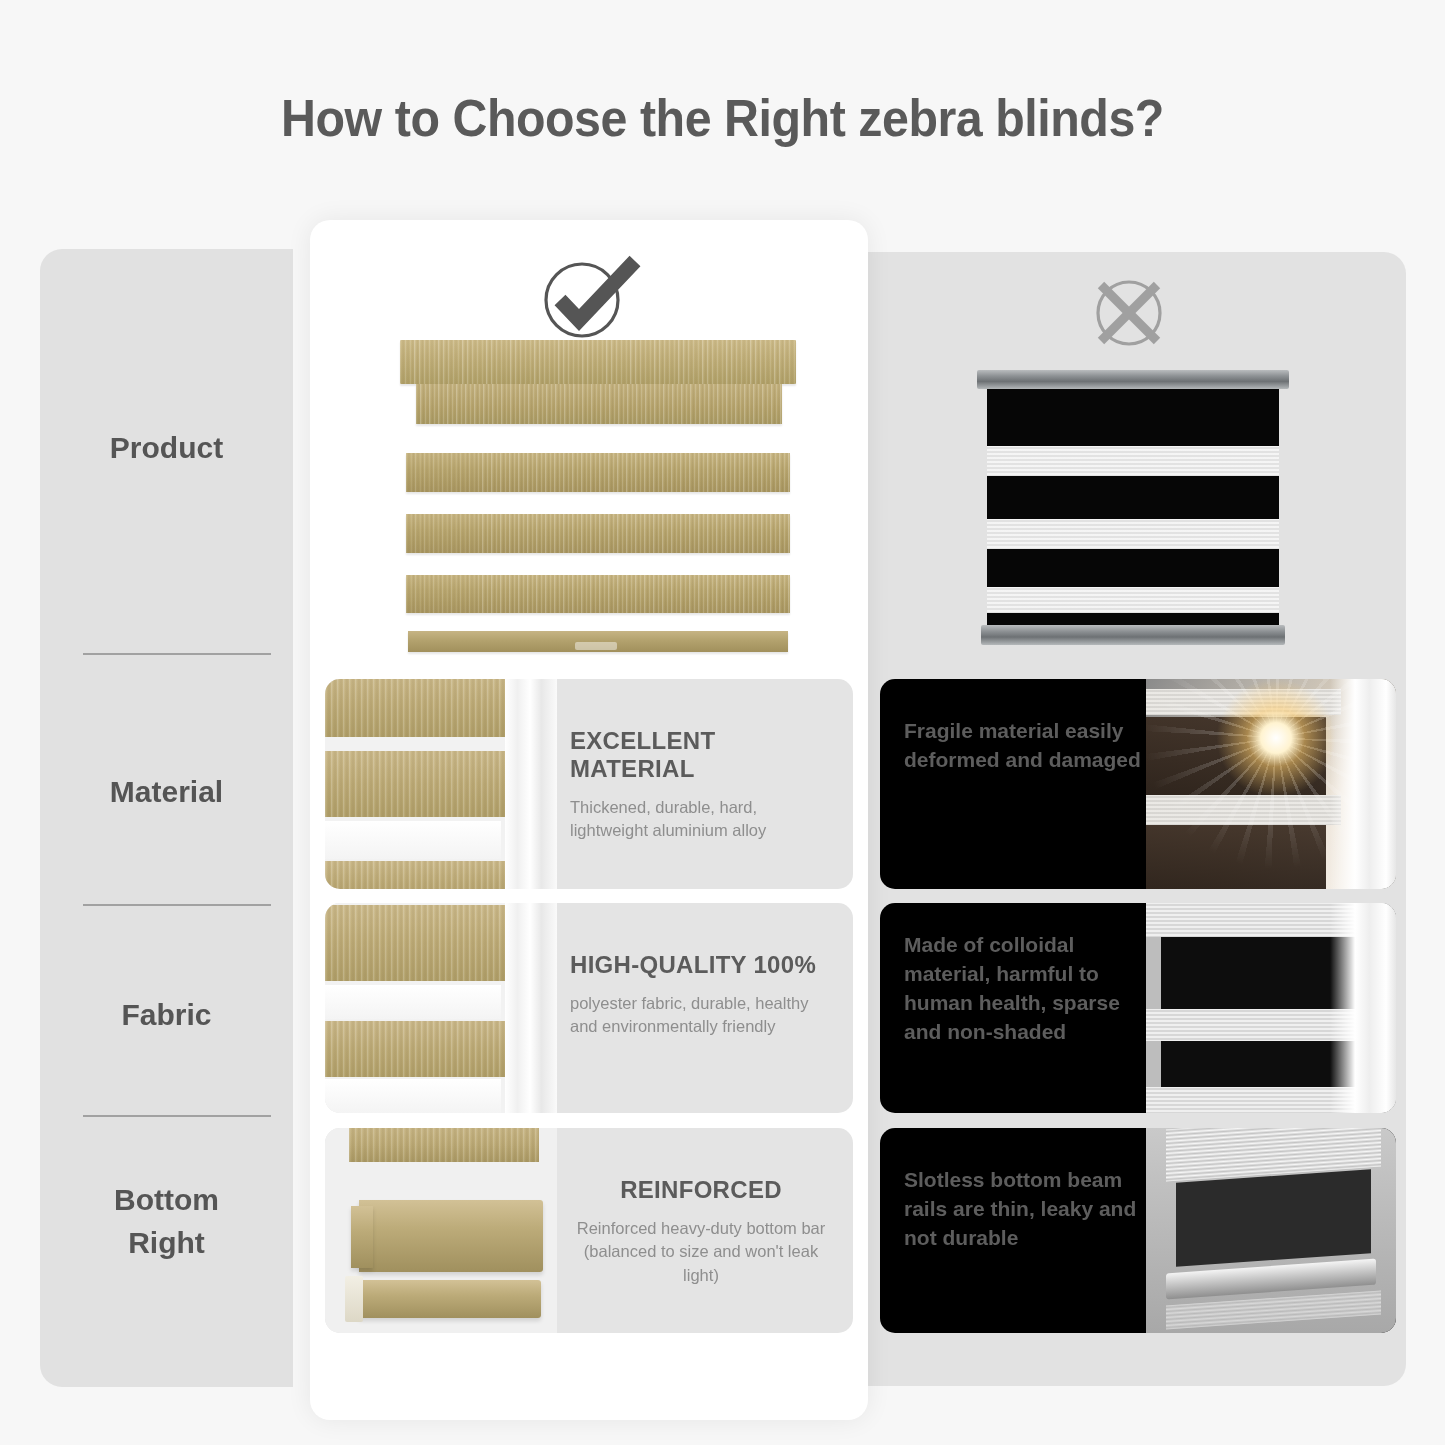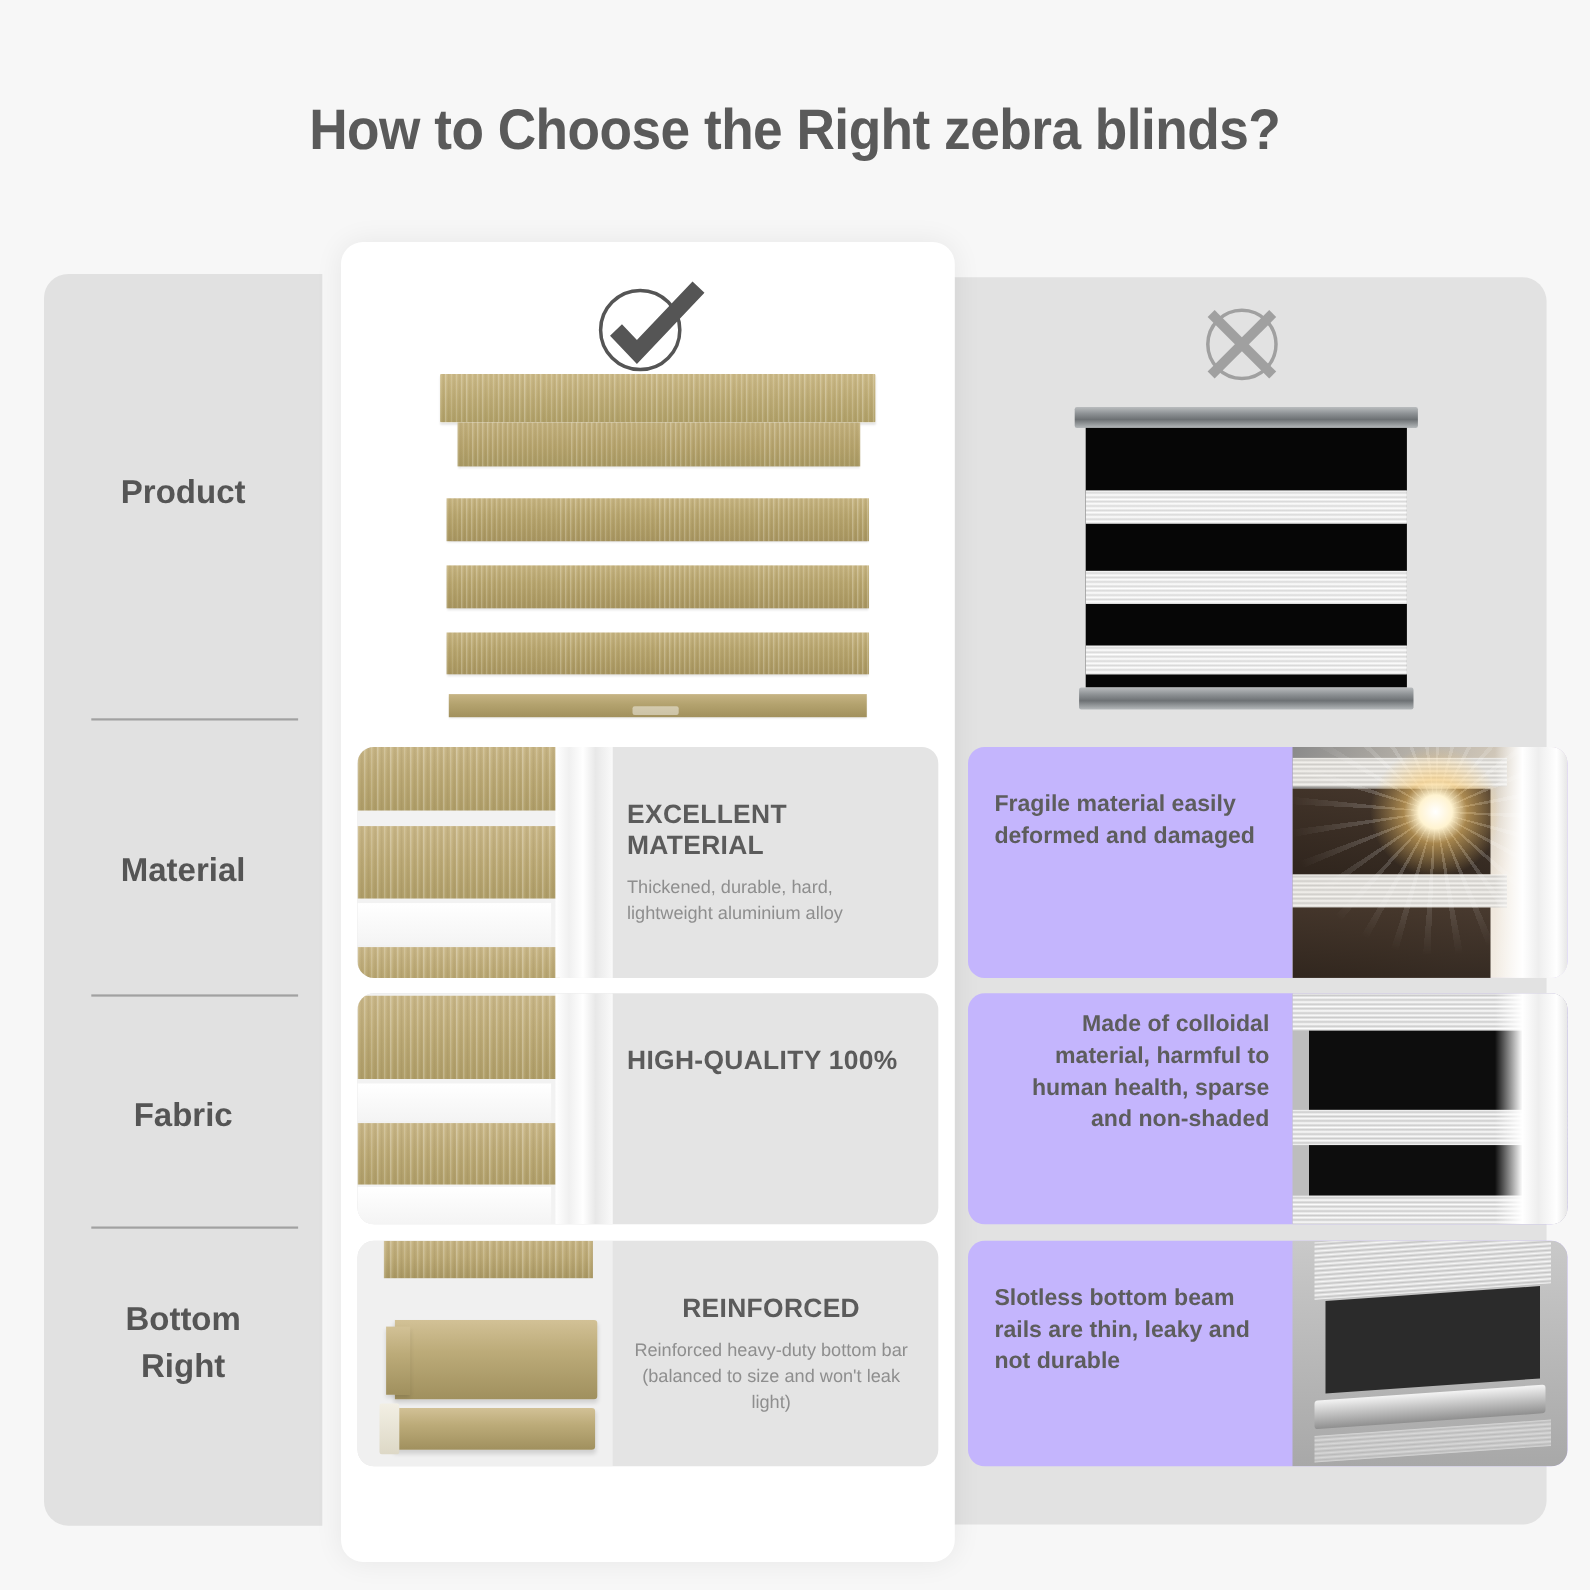--- a/index.html
+++ b/index.html
@@ -202,23 +202,22 @@
     z-index: 6;
   }
   .card-good { left: 325px; top: 679px; width: 528px; height: 210px; }
   .card-good.c2 { top: 903px; }
   .card-good.c3 { top: 1128px; height: 205px; text-align: center; }
 
   .card-bad {
     position: absolute;
     border-radius: 15px;
     overflow: hidden;
-    background: #c4b5fd;
+    background: #000000;
     z-index: 6;
-    padding-left: 29px;
   }
   .card-bad.b1 { left: 880px; top: 679px; width: 516px; height: 210px; }
   .card-bad.b2 { left: 880px; top: 903px; width: 516px; height: 210px; }
   .card-bad.b3 { left: 880px; top: 1128px; width: 516px; height: 205px; }
 
   .card-text-good {
     position: absolute;
     left: 245px;
     top: 48px;
     width: 262px;
@@ -238,21 +237,21 @@
   .card-text-bad {
     position: absolute;
     left: 24px;
     top: 38px;
     width: 250px;
     font-size: 21px;
     font-weight: bold;
     color: #5d5d5d;
     line-height: 1.38;
   }
-  .card-text-bad.tall { top: 14px; text-align: right; }
+  .card-text-bad.tall { top: 28px; }
 
   
   .photo-good {
     position: absolute;
     left: 0; top: 0;
     width: 232px; height: 100%;
     background: #f2f2f2;
     overflow: hidden;
   }
   .win-frame {
@@ -460,20 +459,21 @@
 <div class="card card-good c2">
   <div class="photo-good">
     <div class="pg-slat" style="top:2px;height:76px;"></div>
     <div class="pg-white" style="top:82px;height:34px;"></div>
     <div class="pg-slat" style="top:118px;height:56px;"></div>
     <div class="pg-white" style="top:176px;height:34px;"></div>
     <div class="win-frame"></div>
   </div>
   <div class="card-text-good">
     <div class="card-head">HIGH-QUALITY 100%</div>
+    <div class="card-body">polyester fabric, durable, healthy and environmentally friendly</div>
   </div>
 </div>
 
 <div class="card card-good c3">
   <div class="photo-beam">
     <div class="beam-slat" style="left:24px;top:-6px;width:190px;height:40px;"></div>
     <div class="beam-bar" style="left:34px;top:72px;width:184px;height:72px;border-radius:0 3px 3px 0;"></div>
     <div class="beam-bar" style="left:26px;top:78px;width:22px;height:62px;"></div>
     <div class="beam-bar" style="left:34px;top:152px;width:182px;height:38px;border-radius:0 3px 3px 0;"></div>
     <div class="beam-cap" style="left:20px;top:148px;width:18px;height:46px;"></div>

